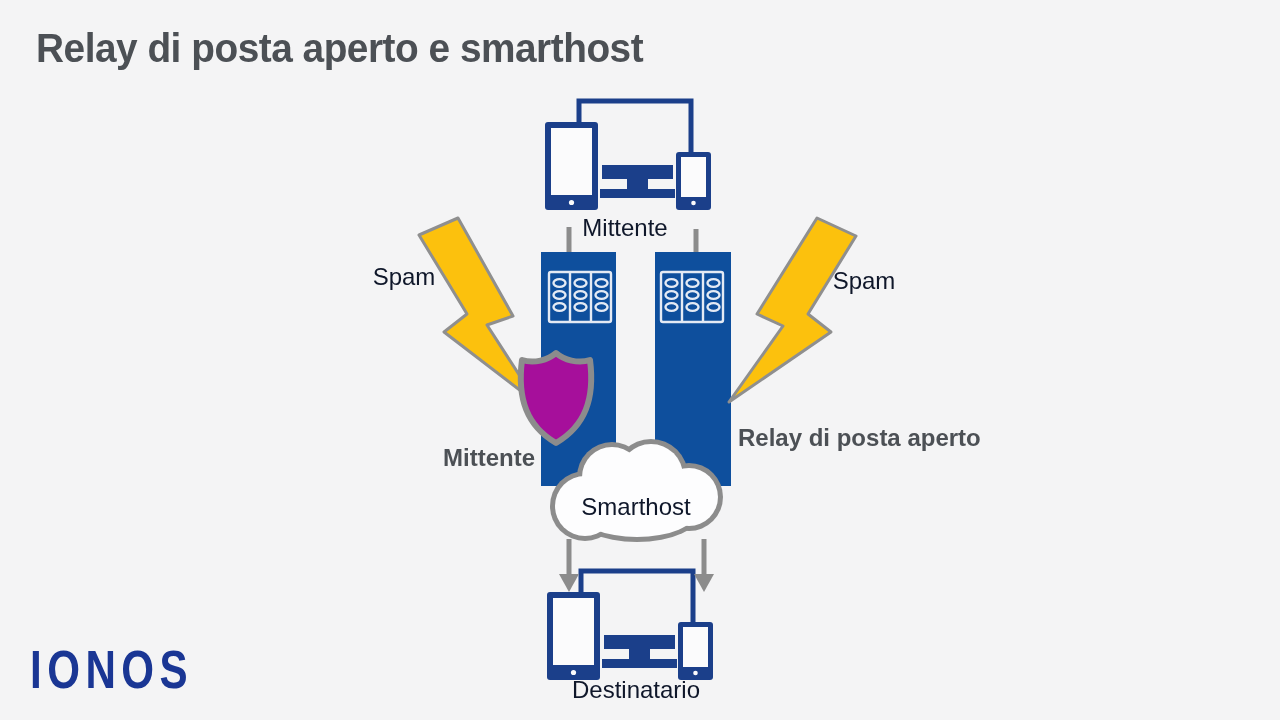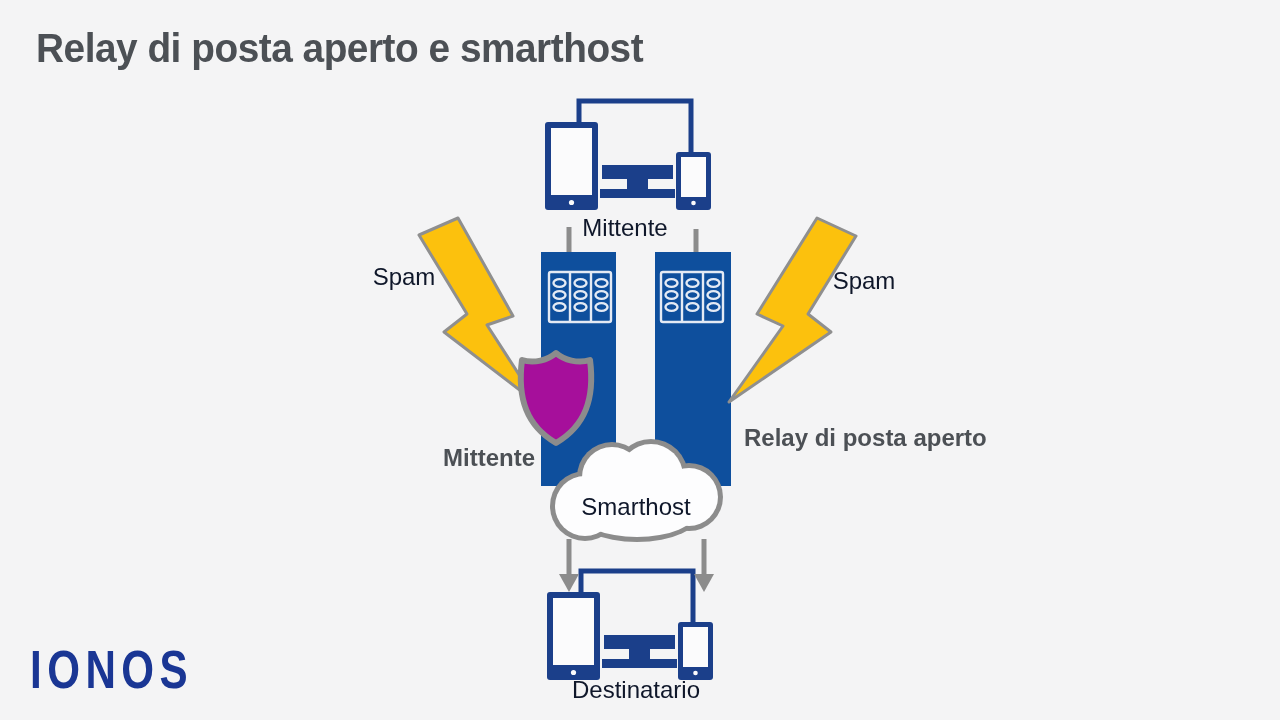--- a/index.html
+++ b/index.html
@@ -12,21 +12,21 @@
     position:absolute;left:36px;top:26px;margin:0;
     font-size:40px;font-weight:700;color:#4c5055;letter-spacing:-0.5px;
     transform:scaleX(0.97);transform-origin:left center;white-space:nowrap;
   }
   .scene{position:absolute;left:0;top:0;width:1280px;height:720px;}
   .lbl{
     position:absolute;white-space:nowrap;color:#0f172a;font-size:24px;
     transform:translate(-50%,-50%);
   }
   .lbl.bold{font-weight:700;color:#4c5055;}
-  .lbl.left-anchor{transform:translate(0,-50%);margin-left:6px;}
+  .lbl.left-anchor{transform:translate(0,-50%);}
   .lbl.right-anchor{transform:translate(-100%,-50%);}
   .brand-logo{
     position:absolute;left:30px;top:638px;
     font-size:54px;font-weight:700;color:#1a3694;letter-spacing:7px;
     transform:scaleX(0.78);transform-origin:left center;white-space:nowrap;
   }
 </style>
 </head>
 <body>
 

